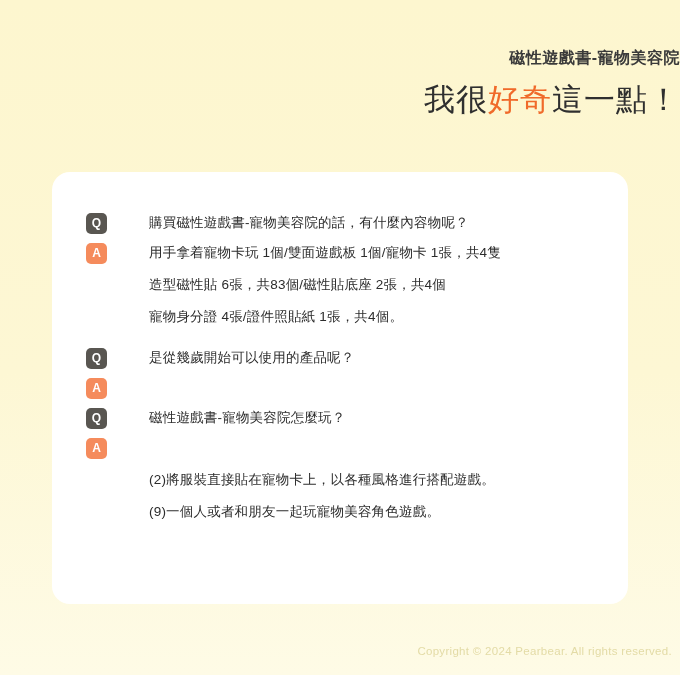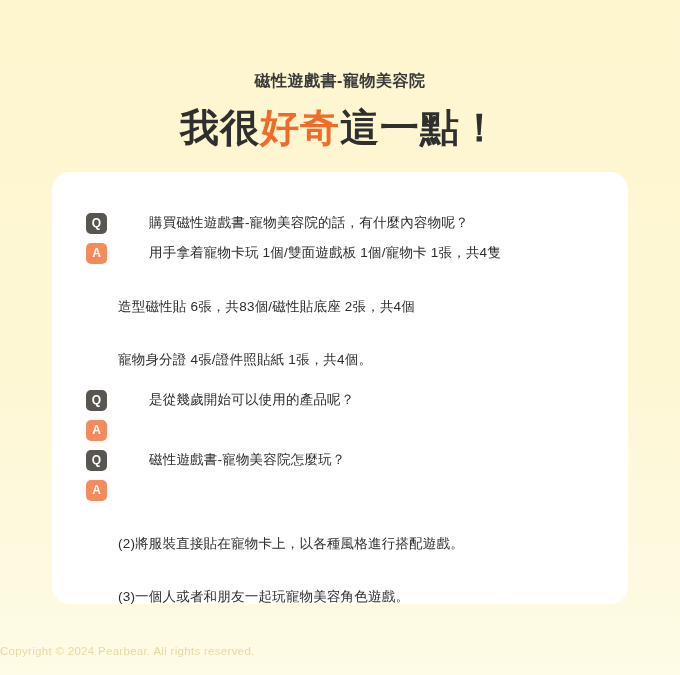--- a/index.html
+++ b/index.html
@@ -14,34 +14,34 @@
     overflow: hidden;
   }
   .page {
     position: relative;
     width: 680px;
     height: 675px;
     background: linear-gradient(180deg, #fdf6cf 0%, #fdf7d4 55%, #fefbe6 100%);
     box-sizing: border-box;
   }
   .header {
-    padding-top: 71px;
-    text-align: center;
+    padding-top: 48px;
+    text-align: right;
   }
   .subtitle {
     font-size: 16px;
     font-weight: bold;
     color: #3a3a3a;
     letter-spacing: 0.5px;
     line-height: 1.3;
   }
   .title {
     margin-top: 12px;
-    font-size: 39px;
-    font-weight: bold;
+    font-size: 31px;
+    font-weight: normal;
     color: #2f2f2f;
     letter-spacing: 1px;
     line-height: 1.25;
   }
   .title .hl {
     color: #f06a2a;
   }
   .card {
     position: absolute;
     left: 52px;
@@ -88,31 +88,31 @@
   }
   .row-text {
     font-size: 13.5px;
     color: #2c2c2c;
     line-height: 21px;
     letter-spacing: 0.2px;
     margin-left: 32px;
   }
   .row.cont {
     margin-top: 2px;
-    flex-direction: column;
   }
   .row.gap {
     margin-top: 11px;
   }
   .footer {
     position: absolute;
     left: 0;
     right: 0;
     bottom: 18px;
-    padding-right: 27px;
+    text-align: right;
+    padding-right: 8px;
     font-size: 11.5px;
     color: #e3dba6;
     letter-spacing: 0.3px;
   }
 </style>
 </head>
 <body>
 
 <div class="page">
 
@@ -164,21 +164,21 @@
         <div class="badge a">A</div>
       </div>
 
       <div class="row cont">
         <div class="badge spacer">A</div>
         <div class="row-text">(2)將服裝直接貼在寵物卡上，以各種風格進行搭配遊戲。</div>
       </div>
 
       <div class="row cont">
         <div class="badge spacer">A</div>
-        <div class="row-text">(3)一個人或者和朋友一起玩寵物美容角色遊戲。</div>
+        <div class="row-text">(9)一個人或者和朋友一起玩寵物美容角色遊戲。</div>
       </div>
 
     </div>
   </div>
 
   <div class="footer">Copyright © 2024 Pearbear. All rights reserved.</div>
 
 </div>
 
 </body></html>

